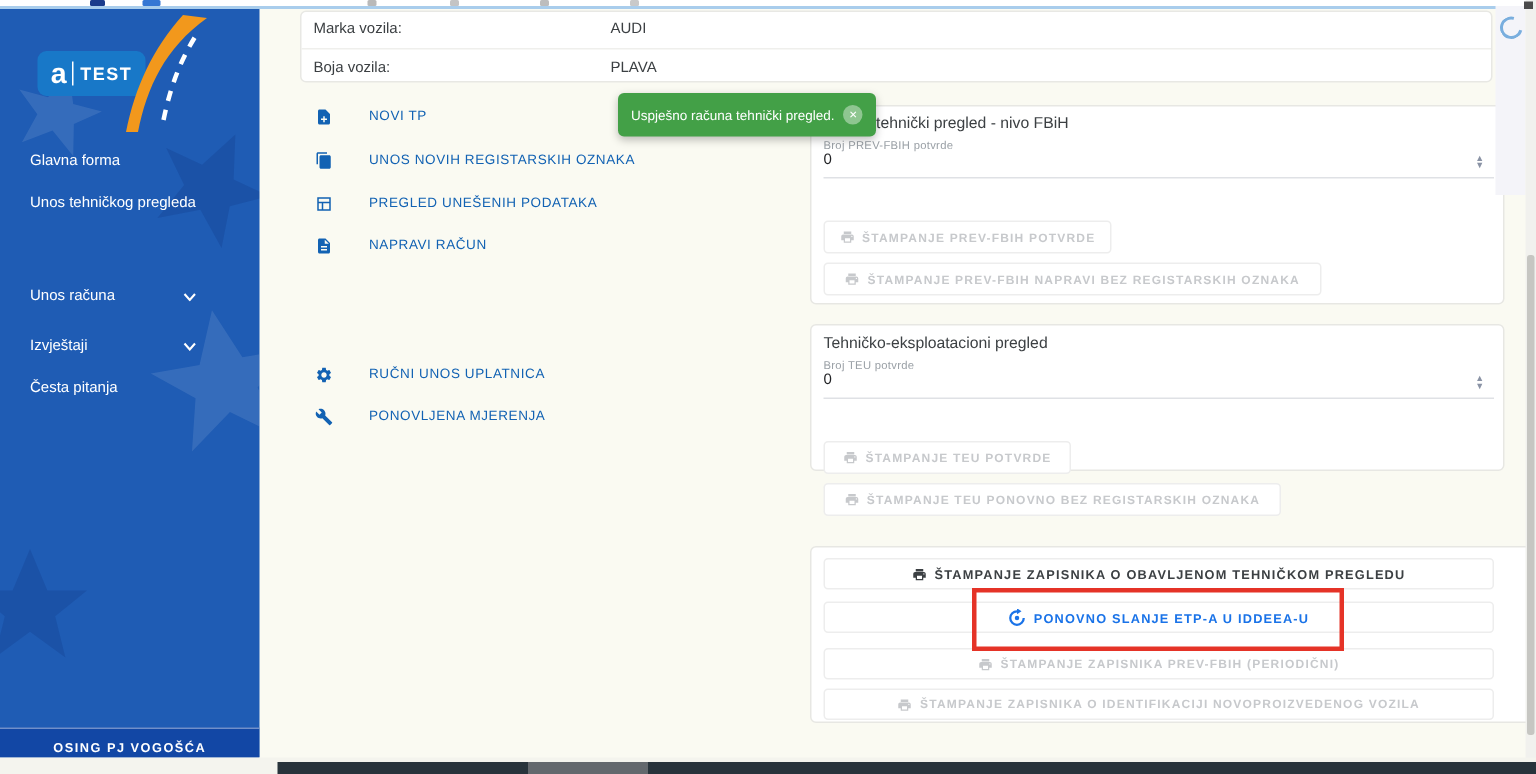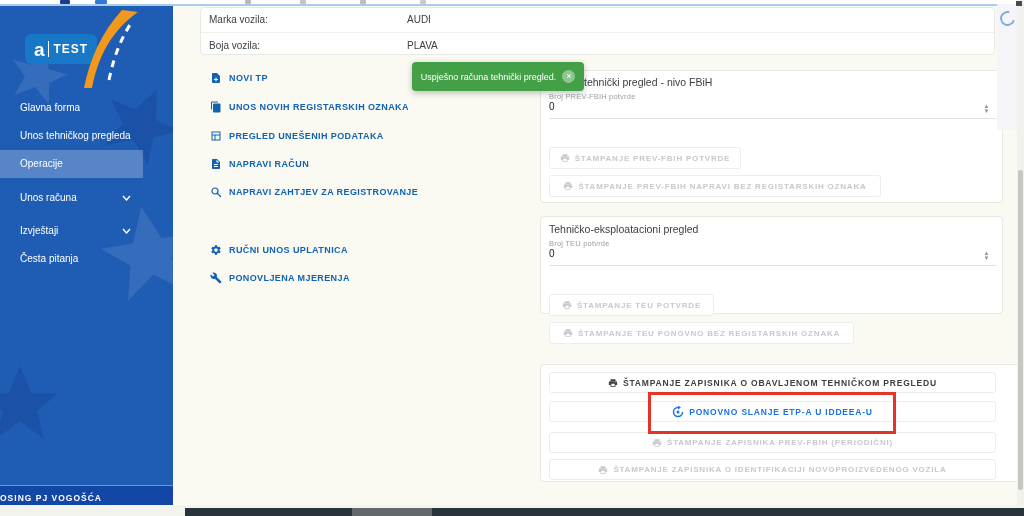--- a/index.html
+++ b/index.html
@@ -12,38 +12,38 @@
   .blue-line{position:absolute;left:0;top:4px;width:1024px;height:2px;background:#a9cdec}
 
   
   .sidebar{position:absolute;left:0;top:6px;width:173px;height:499px;background:#1f5cb4;overflow:hidden}
   .menu-item{position:absolute;left:0;width:143px;height:28px;line-height:28px;padding-left:20px;
              box-sizing:border-box;color:#fff;font-size:10px;cursor:pointer;white-space:nowrap}
   .menu-item.selected{background:rgba(255,255,255,.25)}
   .menu-chevron{position:absolute;right:12px;top:11px}
   .side-footer{position:absolute;left:0;top:479px;width:173px;height:26px;background:#1247a5;
                border-top:1px solid rgba(255,255,255,.4);box-sizing:border-box;color:#fff;
-               font-size:8.5px;font-weight:700;letter-spacing:1px;line-height:25px;cursor:pointer}
+               font-size:8.5px;font-weight:700;letter-spacing:1px;text-align:center;line-height:25px;cursor:pointer}
   .logo-badge{position:absolute;left:25px;top:28px;width:72px;height:30px;background:#1878c8;border-radius:6px;
               display:flex;align-items:center;justify-content:center;color:#fff;z-index:2}
   .logo-a{font-size:19px;font-weight:700;line-height:1}
   .logo-bar{width:1px;height:16px;background:#fff;margin:0 4px}
   .logo-test{font-size:12px;font-weight:700;letter-spacing:1px}
 
   
   .vehicle-card{position:absolute;left:200px;top:7px;width:795px;height:48px;background:#fff;
                 border:1px solid #e8e8e4;border-radius:4px;box-sizing:border-box}
   .v-row{position:absolute;left:0;width:100%;height:23px;display:flex;align-items:center}
   .v-row.second{top:24px;border-top:1px solid #efefec;height:24px}
   .v-label{margin-left:8px;width:198px;font-size:10px;color:#3c4043}
   .v-value{font-size:10px;color:#3c4043}
 
   
-  .link-item{position:absolute;display:flex;align-items:center;gap:7px;color:#1262b3;
-             font-size:9px;font-weight:700;letter-spacing:.4px;cursor:pointer;white-space:nowrap}
+  .link-item{position:absolute;display:flex;align-items:flex-start;gap:24px;color:#1262b3;
+             font-size:9px;font-weight:400;letter-spacing:.4px;cursor:pointer;white-space:nowrap}
 
   
   .toast{position:absolute;left:412px;top:62px;width:172px;height:29px;background:#43a047;border-radius:4px;
          display:flex;align-items:center;justify-content:center;gap:6px;z-index:30;
          box-shadow:0 2px 6px rgba(0,0,0,.25)}
   .toast-msg{color:#fff;font-size:9px}
   .toast-close{width:13px;height:13px;border-radius:50%;background:rgba(255,255,255,.4);color:#fff;
                font-size:9px;line-height:13px;text-align:center;cursor:pointer}
 
   
@@ -108,21 +108,20 @@
       <span class="logo-bar"></span>
       <span class="logo-test">TEST</span>
     </div>
     <svg width="62" height="80" style="position:absolute;left:84px;top:4px;z-index:3">
       <path d="M8,78 C14,48 26,22 54,2 L38,0 C18,22 6,48 0,78 Z" fill="#f2981c"></path>
       <path d="M25,70 C30,46 37,28 49,10" stroke="#fff" stroke-width="3" fill="none" stroke-dasharray="7,6"></path>
     </svg>
 
     <div class="menu-item" style="top:88px"><span>Glavna forma</span></div>
     <div class="menu-item" style="top:116px"><span>Unos tehničkog pregleda</span></div>
-    <div class="menu-item selected" style="top:144px"><span>Operacije</span></div>
     <div class="menu-item" style="top:178px">
       <span>Unos računa</span>
       <svg class="menu-chevron" width="9" height="6">
           <polyline points="1,1 4.5,5 8,1" fill="none" stroke="#fff" stroke-width="1.4"></polyline>
         </svg>
     </div>
     <div class="menu-item" style="top:211px">
       <span>Izvještaji</span>
       <svg class="menu-chevron" width="9" height="6">
           <polyline points="1,1 4.5,5 8,1" fill="none" stroke="#fff" stroke-width="1.4"></polyline>
@@ -160,27 +159,20 @@
     <svg width="12" height="12" viewBox="0 0 24 24" fill="#1262b3">
         <path d="M3 3h18v18H3V3zm2 2v4h14V5H5zm0 6v8h4v-8H5zm6 0v8h8v-8h-8z"></path>
       </svg>
     <span>PREGLED UNEŠENIH PODATAKA</span>
   </div>
   <div class="link-item" style="left:210px;top:158px">
     <svg width="12" height="12" viewBox="0 0 24 24" fill="#1262b3">
         <path d="M14 2H6c-1.1 0-2 .9-2 2v16c0 1.1.9 2 2 2h12c1.1 0 2-.9 2-2V8l-6-6zm2 16H8v-2h8v2zm0-4H8v-2h8v2zm-3-5V3.5L18.5 9H13z"></path>
       </svg>
     <span>NAPRAVI RAČUN</span>
-  </div>
-  <div class="link-item" style="left:210px;top:186px">
-    <svg width="12" height="12" viewBox="0 0 24 24">
-        <circle cx="10" cy="10" r="6" fill="none" stroke="#1262b3" stroke-width="2.4"></circle>
-        <line x1="14.5" y1="14.5" x2="21" y2="21" stroke="#1262b3" stroke-width="2.6" stroke-linecap="round"></line>
-      </svg>
-    <span>NAPRAVI ZAHTJEV ZA REGISTROVANJE</span>
   </div>
   <div class="link-item" style="left:210px;top:244px">
     <svg width="12" height="12" viewBox="0 0 24 24" fill="#1262b3">
         <path d="M19.14 12.94c.04-.3.06-.61.06-.94 0-.32-.02-.64-.07-.94l2.03-1.58c.18-.14.23-.41.12-.61l-1.92-3.32c-.12-.22-.37-.29-.59-.22l-2.39.96c-.5-.38-1.03-.7-1.62-.94l-.36-2.54c-.04-.24-.24-.41-.48-.41h-3.84c-.24 0-.43.17-.47.41l-.36 2.54c-.59.24-1.13.57-1.62.94l-2.39-.96c-.22-.08-.47 0-.59.22L2.74 8.87c-.12.21-.08.47.12.61l2.03 1.58c-.05.3-.09.63-.09.94s.02.64.07.94l-2.03 1.58c-.18.14-.23.41-.12.61l1.92 3.32c.12.22.37.29.59.22l2.39-.96c.5.38 1.03.7 1.62.94l.36 2.54c.05.24.24.41.48.41h3.84c.24 0 .44-.17.47-.41l.36-2.54c.59-.24 1.13-.56 1.62-.94l2.39.96c.22.08.47 0 .59-.22l1.92-3.32c.12-.22.07-.47-.12-.61l-2.01-1.58zM12 15.6c-1.98 0-3.6-1.62-3.6-3.6s1.62-3.6 3.6-3.6 3.6 1.62 3.6 3.6-1.62 3.6-3.6 3.6z"></path>
       </svg>
     <span>RUČNI UNOS UPLATNICA</span>
   </div>
   <div class="link-item" style="left:210px;top:272px">
     <svg width="12" height="12" viewBox="0 0 24 24" fill="#1262b3">
         <path d="M22.7 19l-9.1-9.1c.9-2.3.4-5-1.5-6.9-2-2-5-2.4-7.4-1.3L9 6 6 9 1.6 4.7C.4 7.1.9 10.1 2.9 12.1c1.9 1.9 4.6 2.4 6.9 1.5l9.1 9.1c.4.4 1 .4 1.4 0l2.3-2.3c.5-.4.5-1.1.1-1.4z"></path>

